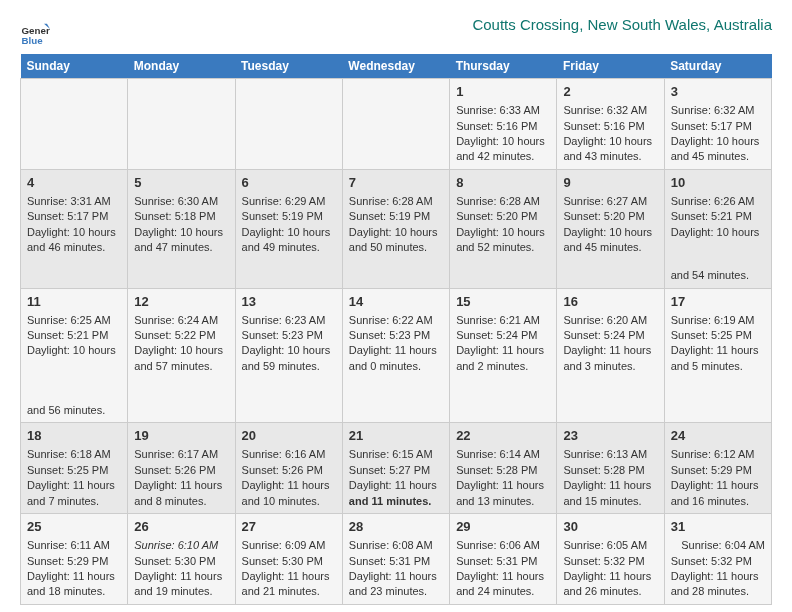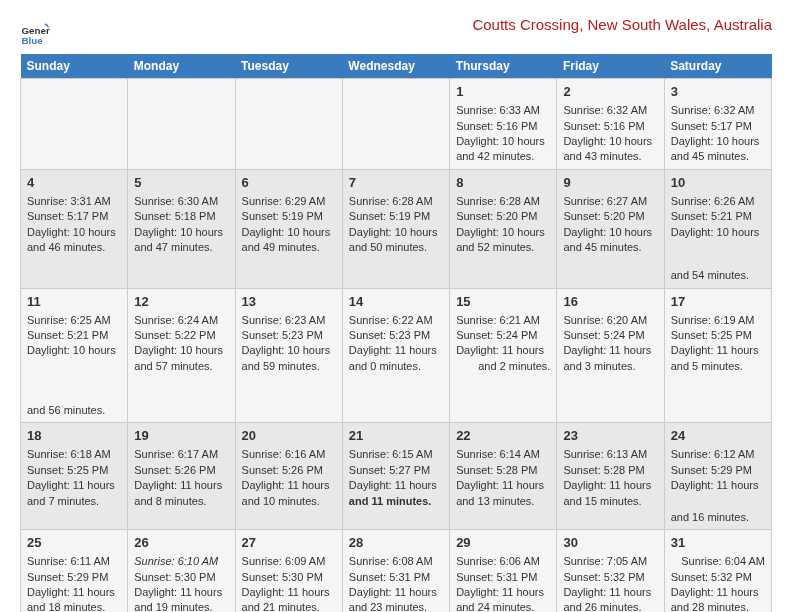--- a/index.html
+++ b/index.html
@@ -28,21 +28,21 @@
     }
     .month-title {
       font-size: 36px;
       font-weight: bold;
       color: #222;
       text-align: right;
     }
     .location-subtitle {
       text-align: right;
       font-size: 15px;
-      color: #b91c1c;
+      color: #0f766e;
       margin-bottom: 8px;
     }
     table {
       width: 100%;
       border-collapse: collapse;
       font-size: 11px;
     }
     thead tr th {
       background-color: #3a7abf;
       color: #fff;
@@ -210,21 +210,21 @@
           <span style="display: block;">Sunrise: 6:22 AM</span>
           <span style="display: block;">Sunset: 5:23 PM</span>
           <span style="display: block;">Daylight: 11 hours</span>
           <span style="display: block;">and 0 minutes.</span>
         </td>
         <td>
           <span class="day-number">15</span>
           <span style="display: block;">Sunrise: 6:21 AM</span>
           <span style="display: block;">Sunset: 5:24 PM</span>
           <span style="display: block;">Daylight: 11 hours</span>
-          <span style="display: block; text-align: right;">and 2 minutes.</span>
+          <span style="display: block;">and 2 minutes.</span>
         </td>
         <td>
           <span class="day-number">16</span>
           <span style="display: block;">Sunrise: 6:20 AM</span>
           <span style="display: block;">Sunset: 5:24 PM</span>
           <span style="display: block;">Daylight: 11 hours</span>
           <span style="display: block;">and 3 minutes.</span>
         </td>
         <td>
           <span class="day-number">17</span>
@@ -275,21 +275,21 @@
           <span style="display: block;">Sunrise: 6:13 AM</span>
           <span style="display: block;">Sunset: 5:28 PM</span>
           <span style="display: block;">Daylight: 11 hours</span>
           <span style="display: block;">and 15 minutes.</span>
         </td>
         <td>
           <span class="day-number">24</span>
           <span style="display: block;">Sunrise: 6:12 AM</span>
           <span style="display: block;">Sunset: 5:29 PM</span>
           <span style="display: block;">Daylight: 11 hours</span>
-          <span style="display: block; margin-top: 16px;">and 16 minutes.</span>
+          <span style="display: block;">and 16 minutes.</span>
         </td>
       </tr>
       <tr>
         <td>
           <span class="day-number">25</span>
           <span style="display: block;">Sunrise: 6:11 AM</span>
           <span style="display: block;">Sunset: 5:29 PM</span>
           <span style="display: block;">Daylight: 11 hours</span>
           <span style="display: block;">and 18 minutes.</span>
         </td>
@@ -316,21 +316,21 @@
         </td>
         <td>
           <span class="day-number">29</span>
           <span style="display: block;">Sunrise: 6:06 AM</span>
           <span style="display: block;">Sunset: 5:31 PM</span>
           <span style="display: block;">Daylight: 11 hours</span>
           <span style="display: block;">and 24 minutes.</span>
         </td>
         <td>
           <span class="day-number">30</span>
-          <span style="display: block;">Sunrise: 7:05 AM</span>
+          <span style="display: block;">Sunrise: 6:05 AM</span>
           <span style="display: block;">Sunset: 5:32 PM</span>
           <span style="display: block;">Daylight: 11 hours</span>
           <span style="display: block;">and 26 minutes.</span>
         </td>
         <td>
           <span class="day-number">31</span>
           <span style="display: block; text-align: right;">Sunrise: 6:04 AM</span>
           <span style="display: block;">Sunset: 5:32 PM</span>
           <span style="display: block;">Daylight: 11 hours</span>
           <span style="display: block;">and 28 minutes.</span>

